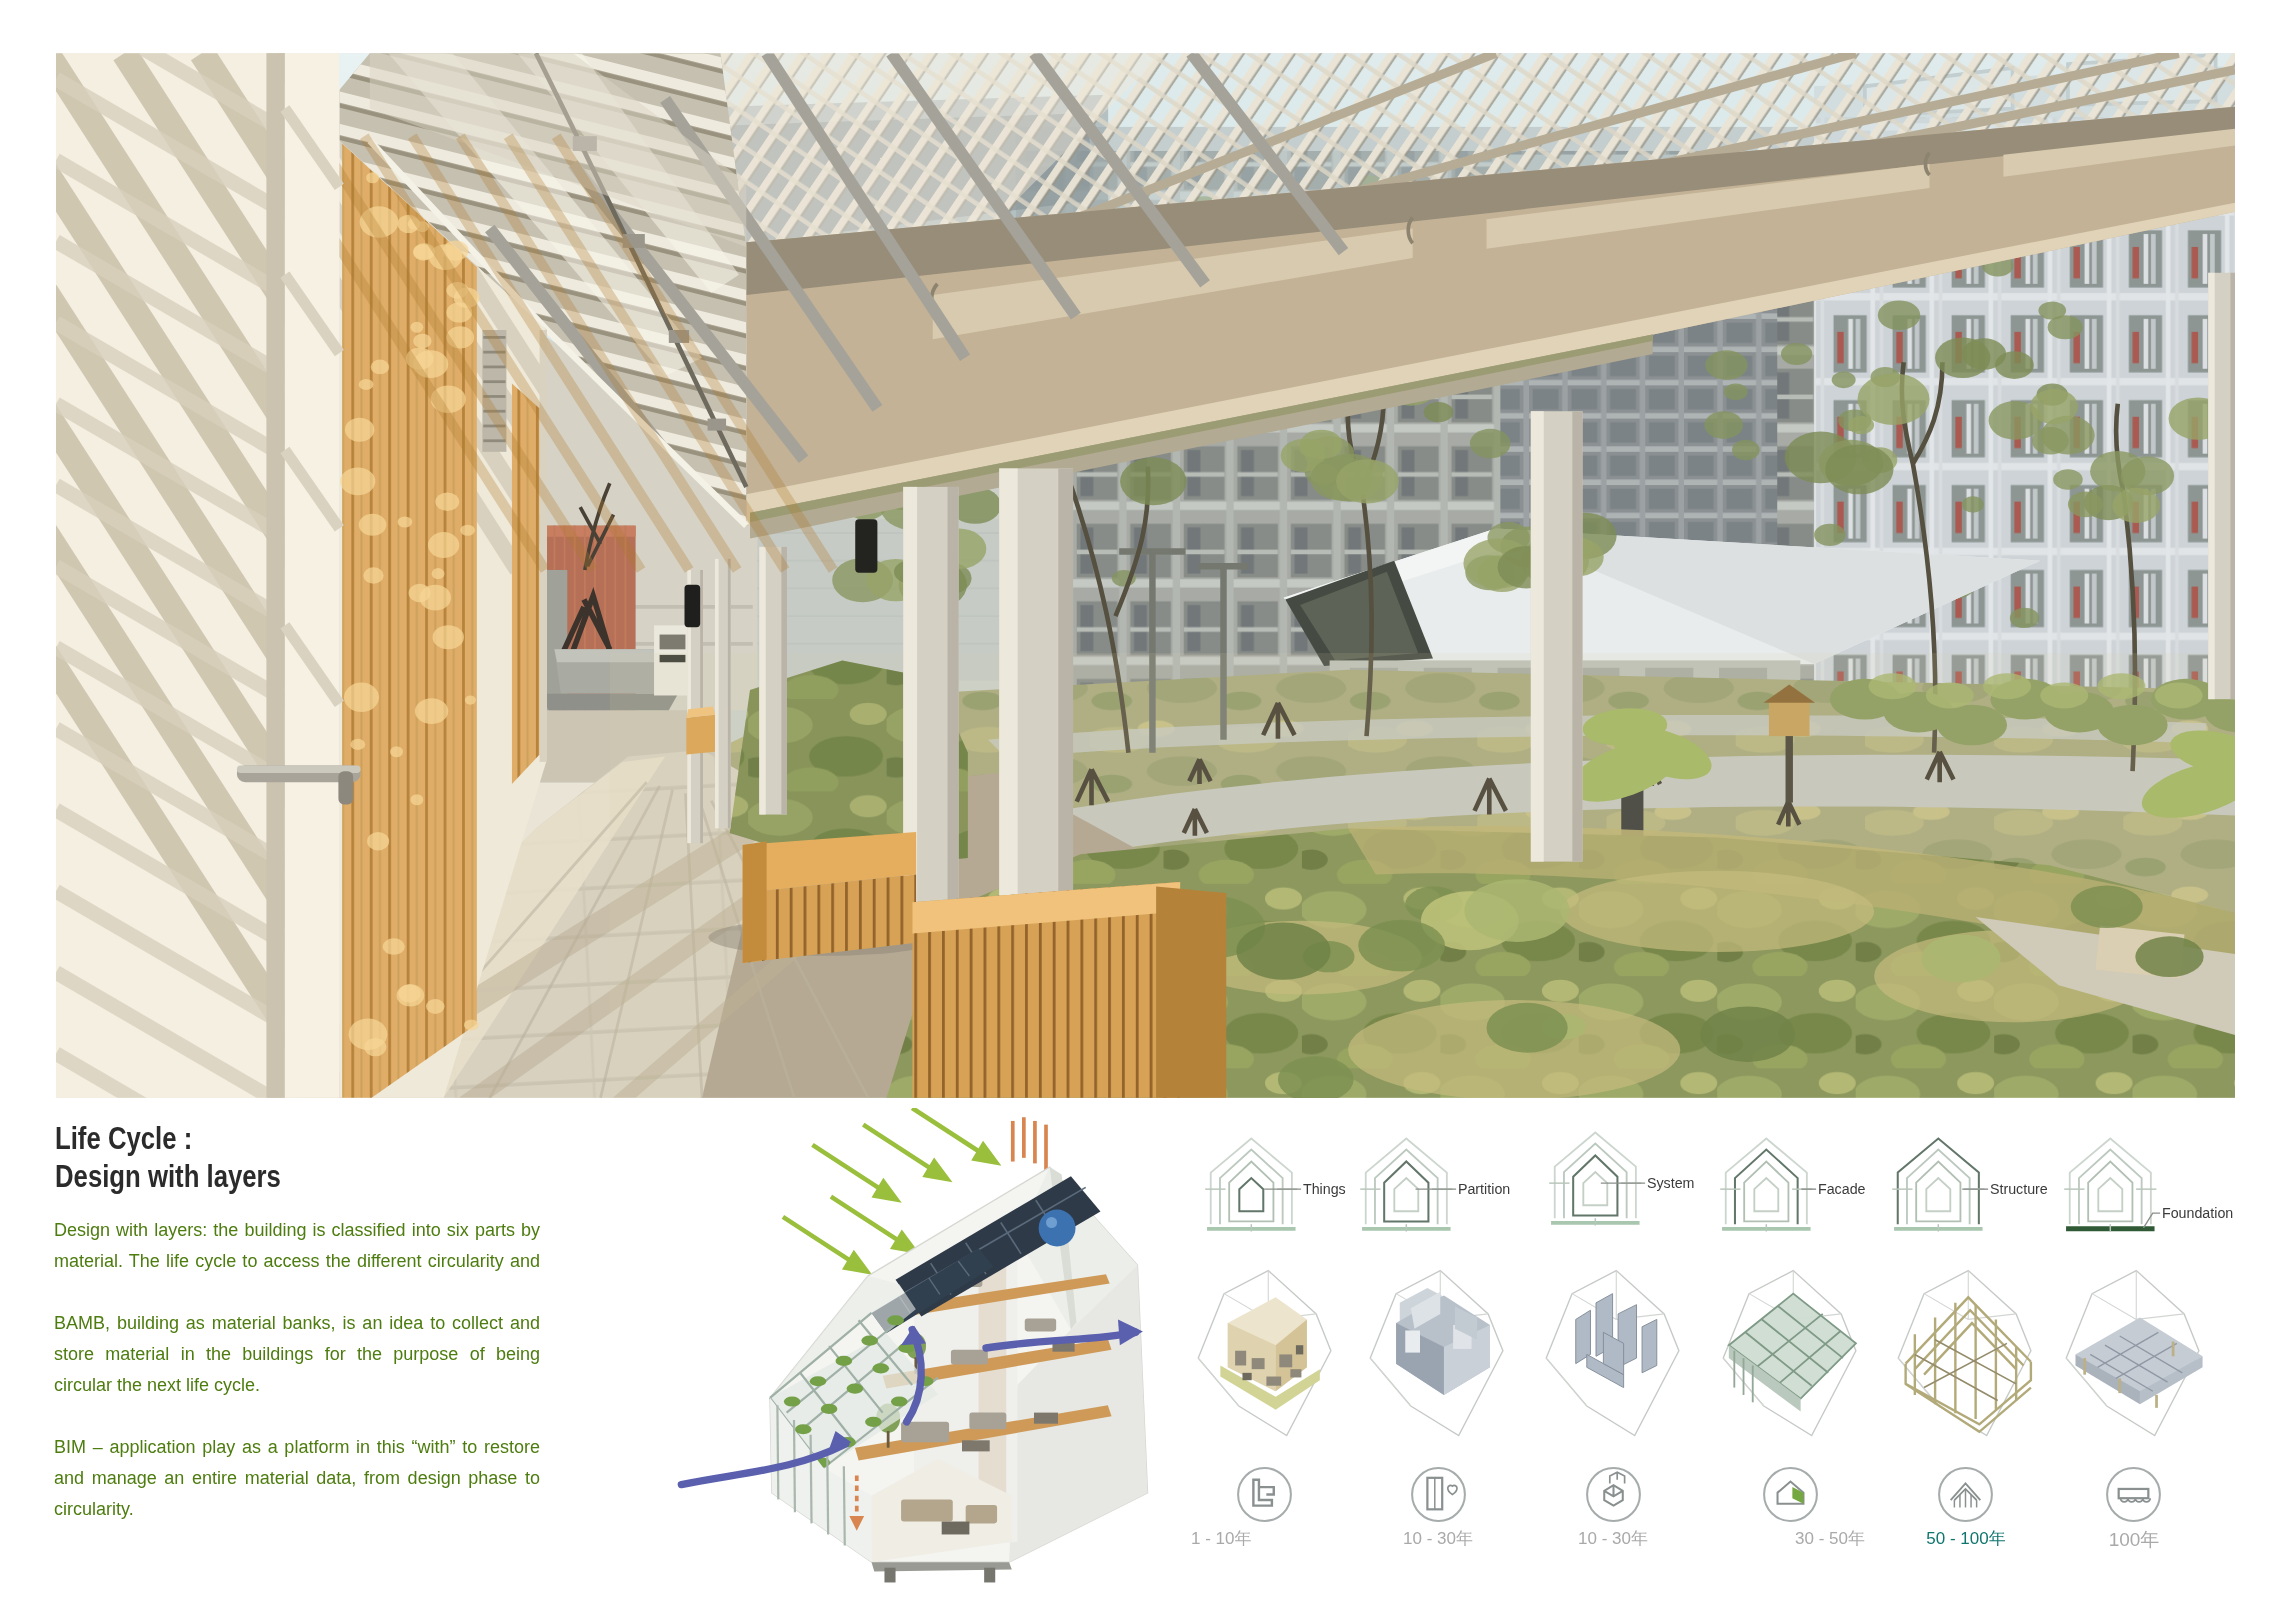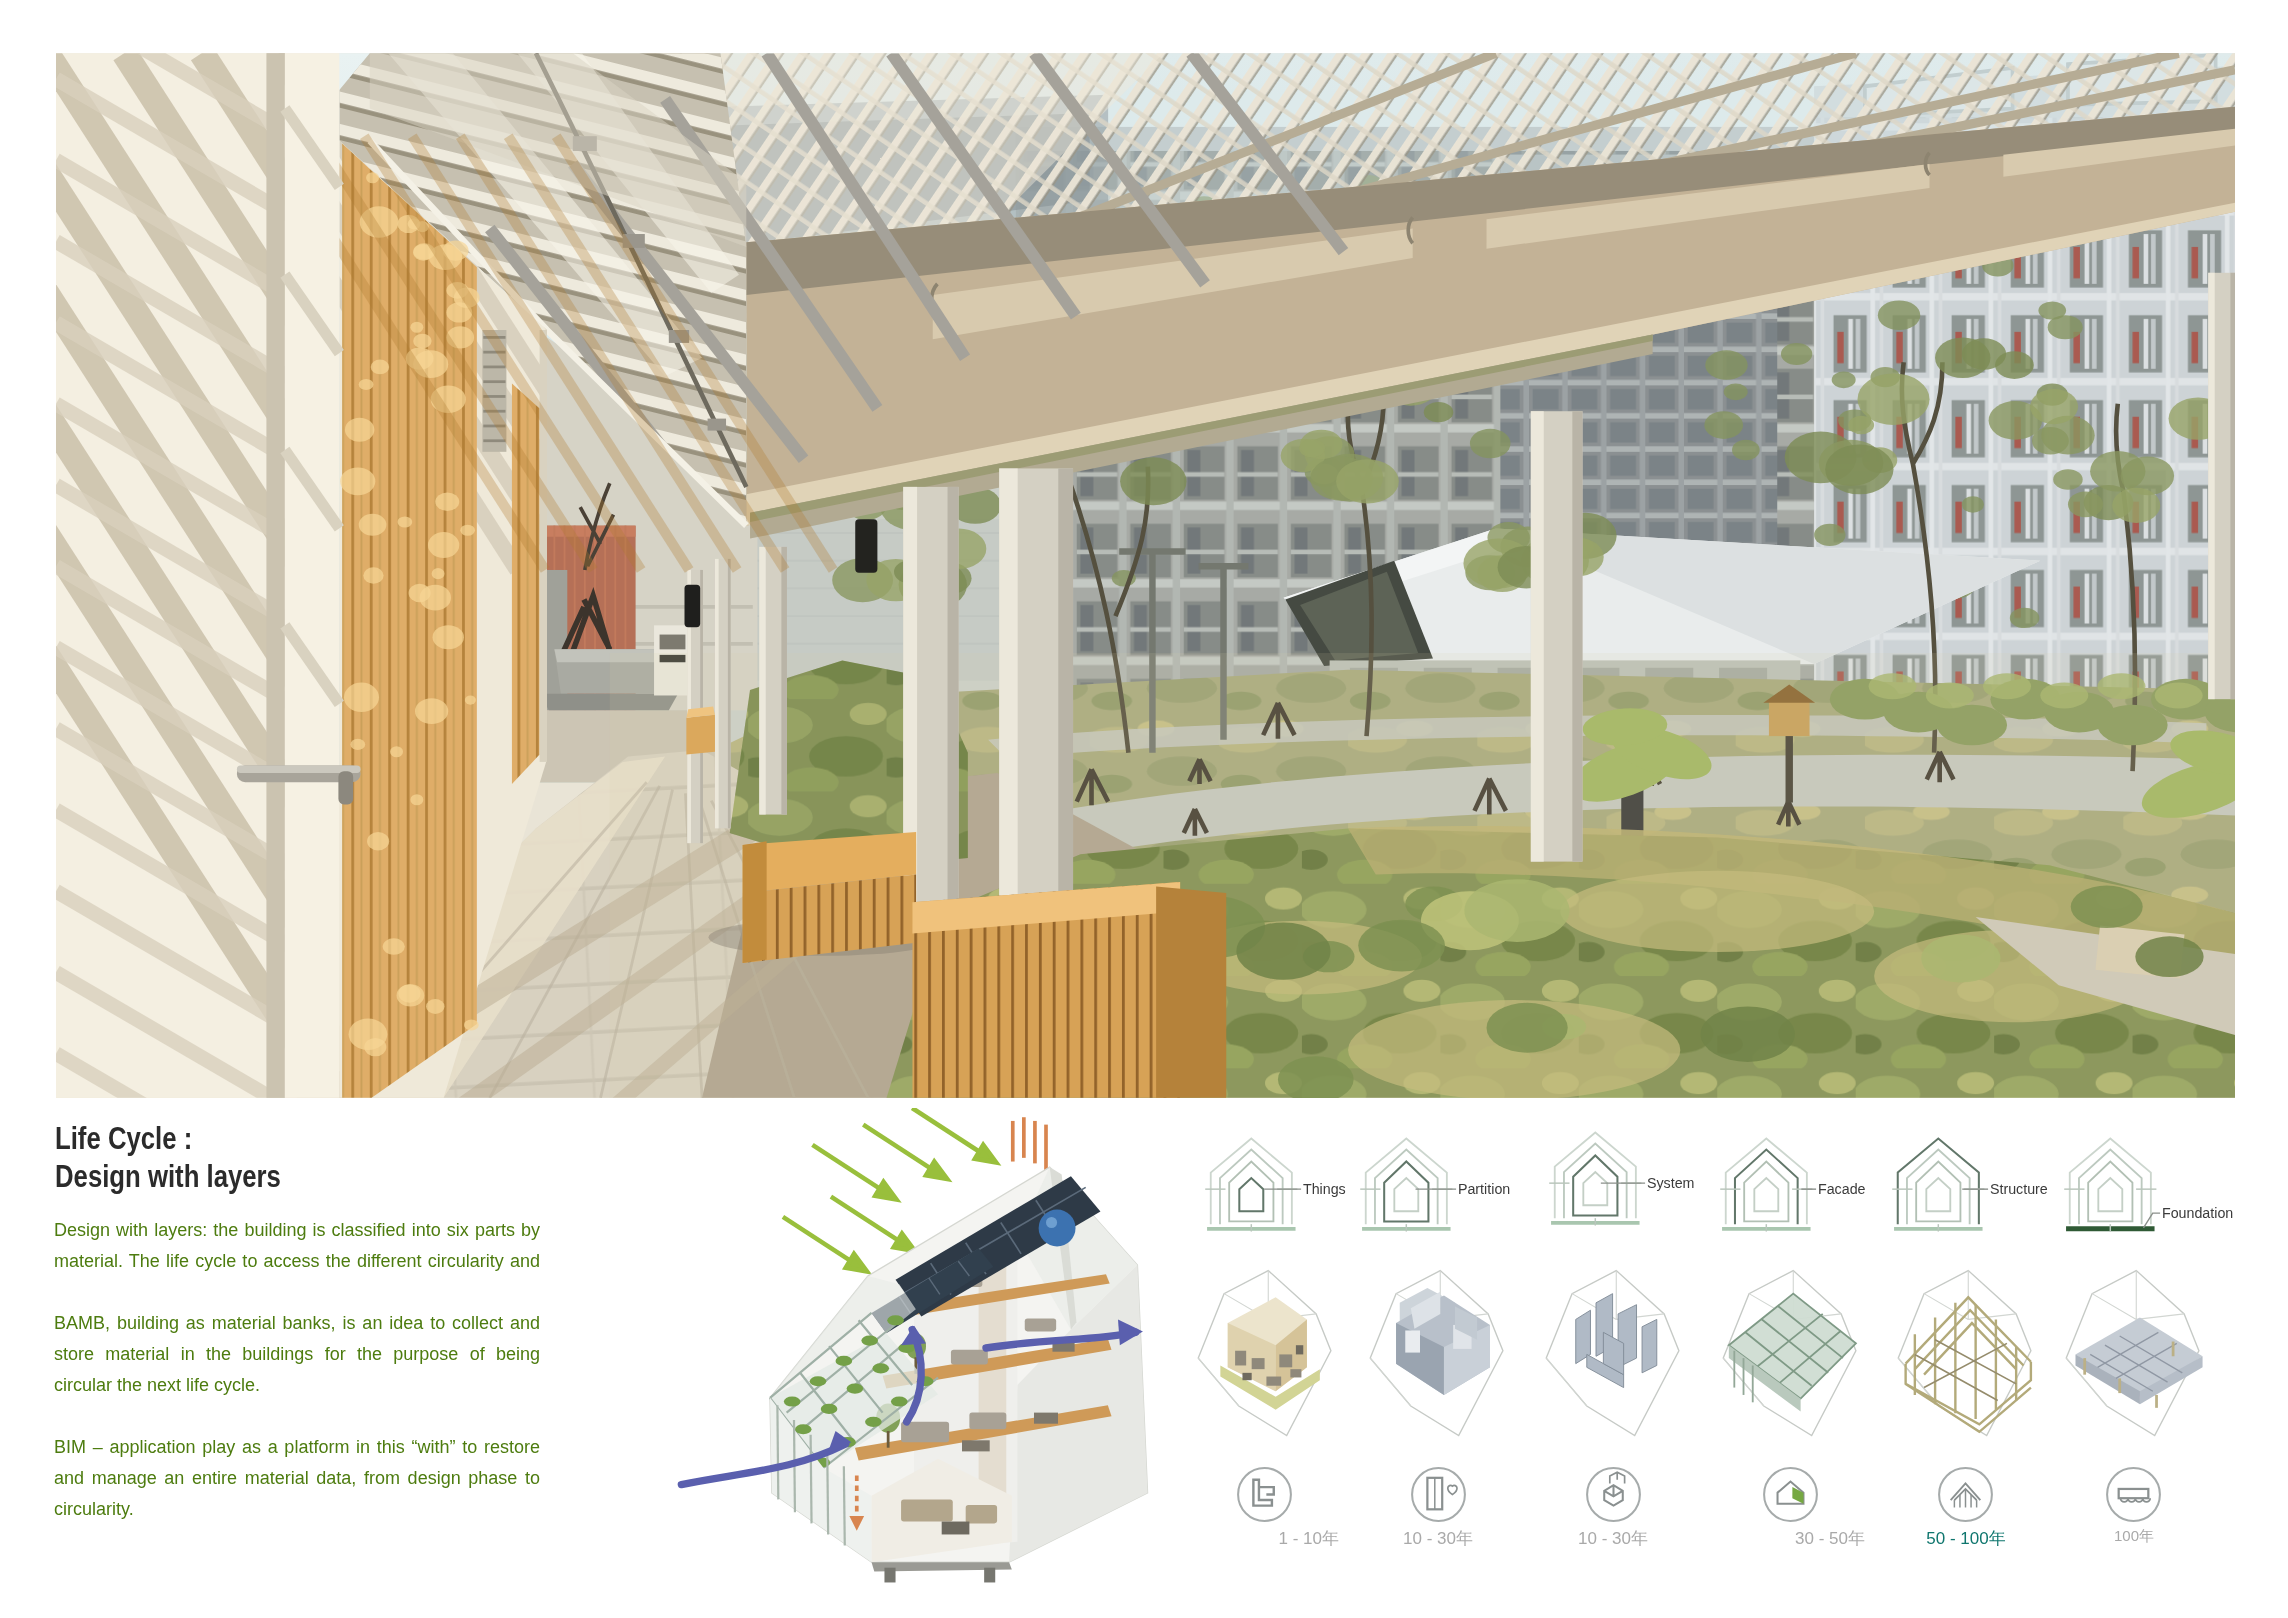--- a/index.html
+++ b/index.html
@@ -893,21 +893,21 @@
         <rect x="60" y="116" width="10" height="8"></rect>
         <rect x="118" y="86" width="8" height="10"></rect>
       </g>
     </svg></div>
 
 <div class="abs" style="left:1233px;top:1463px;width:63px;height:63px;"><svg width="63" height="63" viewBox="0 0 68 68">
       <circle cx="34" cy="34" r="28.5" fill="none" stroke="#a6abab" stroke-width="2.2"></circle>
       <path d="M28,18 L28,40 L42,40 L42,46 L22,46 L22,18 Z M28,26 L44,26 L44,34 L36,34" fill="none" stroke="#8a9090" stroke-width="2.6"></path>
     </svg></div>
 
-<div class="abs" style="left:1191px;top:1527px;width:148px;text-align:right;font-size:17px;color:#a9a9a9;">1 - 10年</div>
+<div class="abs" style="left:1191px;top:1527px;width:148px;text-align:left;font-size:17px;color:#a9a9a9;">1 - 10年</div>
 
 <div class="abs" style="left:1360px;top:1132px;width:194px;height:106px;"><svg width="194" height="106" viewBox="0 0 210 115">
       <path d="M6,100 L6,44 L50,7 L94,44 L94,100" fill="none" stroke="#ccd6ce" stroke-width="2"></path>
       <path d="M16,100 L16,50 L50,19 L84,50 L84,100" fill="none" stroke="#bcc9bf" stroke-width="2"></path>
       <path d="M26,97 L26,55 L50,32 L74,55 L74,97 Z" fill="none" stroke="#62776a" stroke-width="2.2"></path>
       <path d="M37,86 L37,62 L50,50 L63,62 L63,86 Z" fill="none" stroke="#c4cfc6" stroke-width="2"></path>
       <line x1="2" y1="105" x2="98" y2="105" stroke="#a9c6af" stroke-width="4"></line>
       <g stroke="#b9c6bc" stroke-width="1.6">
         <line x1="0" y1="62" x2="22" y2="62"></line>
         <line x1="78" y1="62" x2="100" y2="62"></line>
@@ -1086,14 +1086,14 @@
         <line x1="128" y1="82" x2="128" y2="98"></line>
       </g>
     </svg></div>
 
 <div class="abs" style="left:2102px;top:1463px;width:63px;height:63px;"><svg width="63" height="63" viewBox="0 0 68 68">
       <circle cx="34" cy="34" r="28.5" fill="none" stroke="#a6abab" stroke-width="2.2"></circle>
       <rect x="18" y="28" width="32" height="10" fill="none" stroke="#8a9090" stroke-width="2.4"></rect>
       <path d="M20,38 a4,4 0 0 0 8,0 a4,4 0 0 0 8,0 a4,4 0 0 0 8,0 a4,4 0 0 0 8,0" fill="none" stroke="#8a9090" stroke-width="2"></path>
     </svg></div>
 
-<div class="abs" style="left:2060px;top:1527px;width:148px;text-align:center;font-size:15px;color:#a9a9a9;">100年</div>
+<div class="abs" style="left:2060px;top:1527px;width:148px;text-align:center;font-size:19px;color:#a9a9a9;">100年</div>
 
 
 </body></html>

